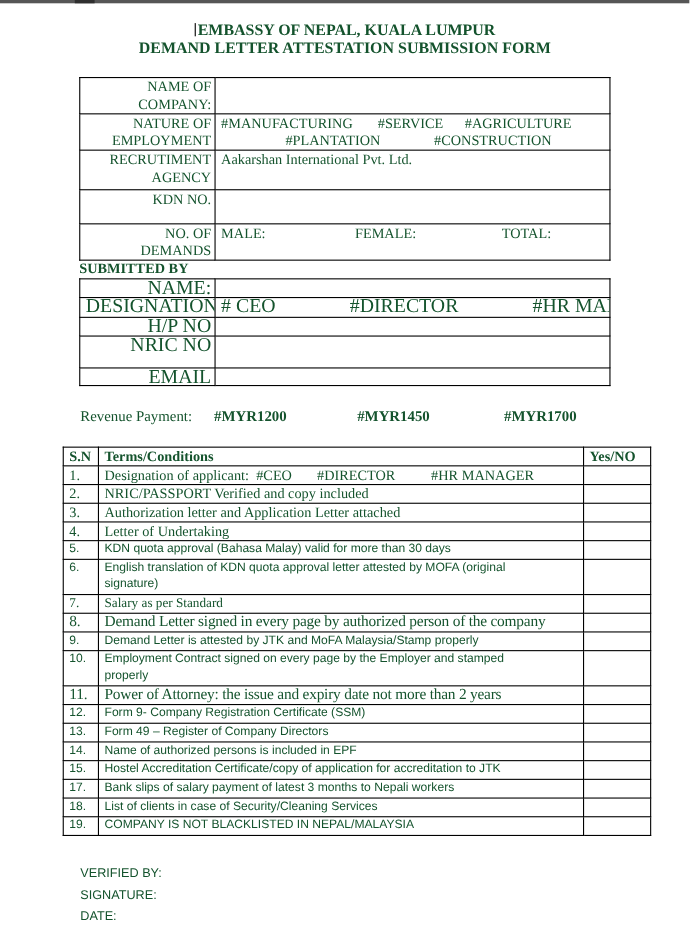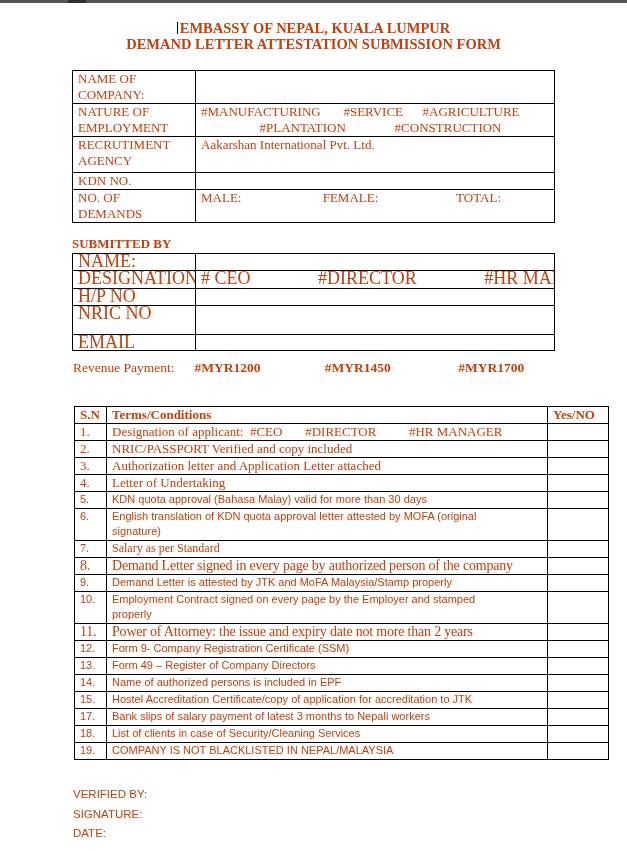--- a/index.html
+++ b/index.html
@@ -1,43 +1,43 @@
 <!DOCTYPE html>
 <html><head>
 <meta charset="utf-8">
 <style>
   html,body { margin:0; padding:0; background:#fff; }
   .page {
     position:relative; width:627px; height:851px; background:#ffffff;
-    font-family:"Liberation Serif", serif; color:#c2410c; overflow:hidden;text-decoration:underline;
+    font-family:"Liberation Serif", serif; color:#14532d; overflow:hidden;text-decoration:underline;
   }
   .topbar { position:absolute; top:0; left:0; width:627px; height:3px; }
   .topbar-accent { position:absolute; top:0; height:3px; left:68px; width:18px; }
 
   .title { position:absolute; top:20px; left:0; right:0; text-align:center;
            font-weight:bold; font-size:14.5px; line-height:16px; }
   .cursor { display:inline-block; width:1px; height:12px; background:#000;
             margin-right:2px; vertical-align:-1px; }
 
   table { border-collapse:collapse; table-layout:fixed; }
   td, th { border:1px solid #000; vertical-align:top; padding:0 3px 0 5px; overflow:hidden; }
 
   .t1 { position:absolute; left:72px; top:70px; width:482px; font-size:13px; line-height:16px; }
   .t2 { position:absolute; left:72px; top:253px; width:482px; font-size:18px; line-height:15.5px; }
-  .label-cell { white-space:pre-line; }
+  .label-cell { white-space:pre-line;text-align:right; }
   .value-cell { white-space:pre; }
 
   .heading-sub { position:absolute; left:72px; top:236px; font-weight:bold; font-size:13px; }
 
-  .revenue { position:absolute; left:73px; top:360px; font-size:13.5px; white-space:pre;text-align:right; }
+  .revenue { position:absolute; left:73px; top:371px; font-size:13.5px; white-space:pre;text-align:right; }
   .revenue .amounts { font-weight:bold; margin-left:20px; }
 
   .heading-office { position:absolute; left:73px; top:387px; font-weight:bold; font-size:13.5px; }
 
-  .t3 { position:absolute; left:74px; top:406px; width:437px; }
+  .t3 { position:absolute; left:57px; top:406px; width:437px; }
   .t3 th { text-align:left; font-size:13px; font-weight:bold; line-height:16px; }
   .t3 td { line-height:15px; }
   .t3 tr { height:17px; }
   .t3 td.terms { white-space:pre; }
   .serif    { font-family:"Liberation Serif", serif; font-size:13px; }
   .serif-sm { font-family:"Liberation Serif", serif; font-size:12px; }
   .serif-lg { font-family:"Liberation Serif", serif; font-size:14px; letter-spacing:-0.2px; }
   .sans     { font-family:"Liberation Sans", sans-serif; font-size:11px; }
 
   .footer { position:absolute; left:73px; top:785px;
@@ -71,21 +71,21 @@
           <td class="label-cell">NATURE OF
 EMPLOYMENT</td>
           <td class="value-cell">#MANUFACTURING       #SERVICE      #AGRICULTURE
                   #PLANTATION               #CONSTRUCTION</td>
         </tr>
         <tr style="height: 36px;">
           <td class="label-cell">RECRUTIMENT
 AGENCY</td>
           <td class="value-cell">Aakarshan International Pvt. Ltd.</td>
         </tr>
-        <tr style="height: 17px;">
+        <tr style="height: 31px;">
           <td class="label-cell">KDN NO.</td>
           <td class="value-cell"></td>
         </tr>
         <tr style="height: 33px;">
           <td class="label-cell">NO. OF
 DEMANDS</td>
           <td class="value-cell">MALE:                         FEMALE:                        TOTAL:</td>
         </tr>
       </tbody>
   </table>

